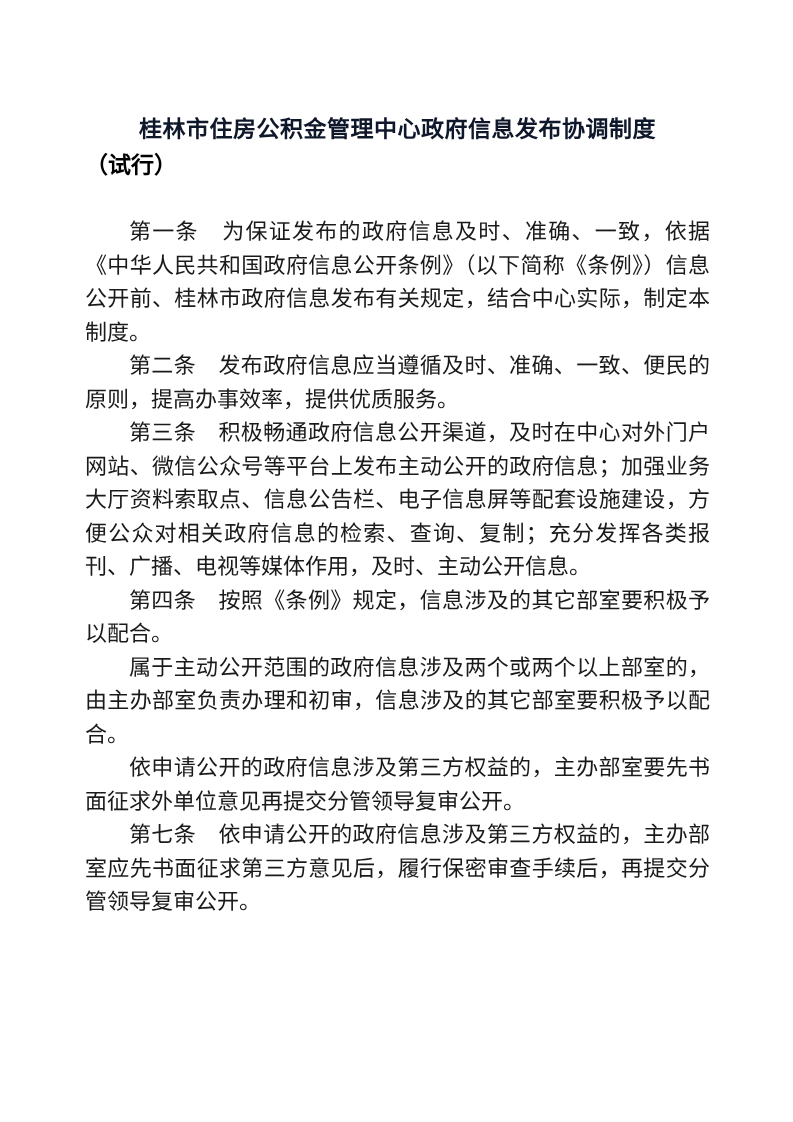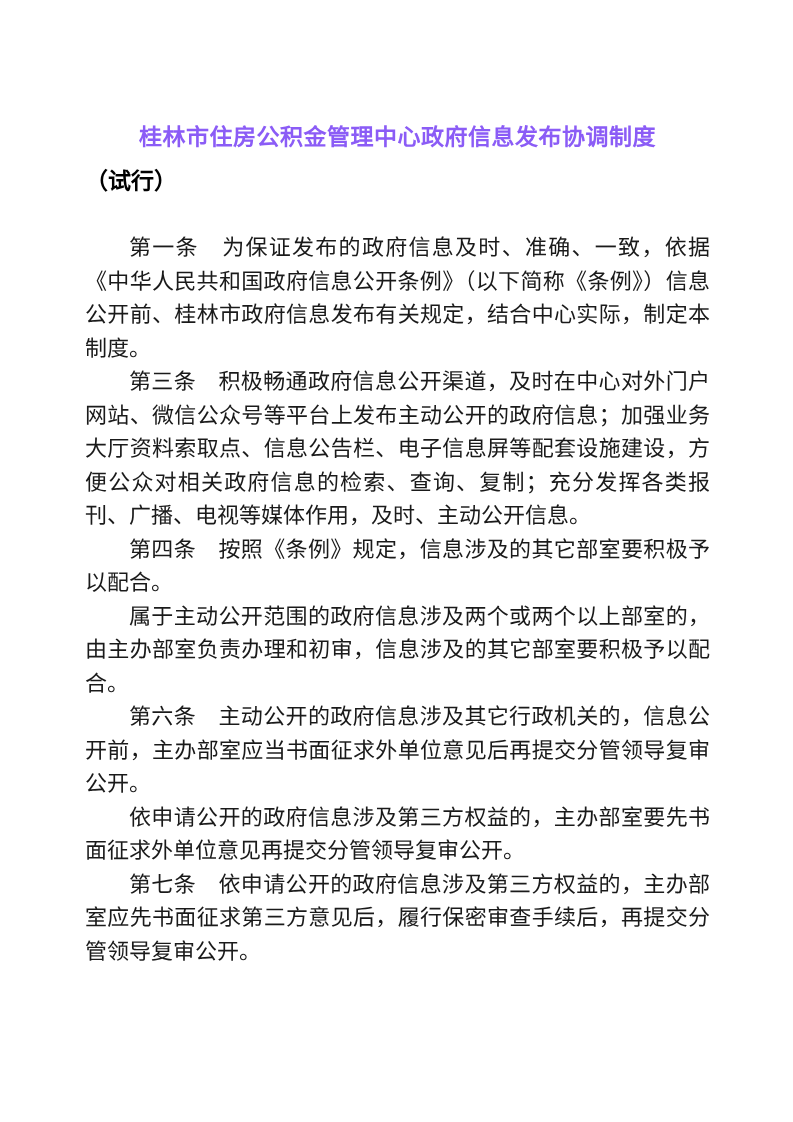--- a/index.html
+++ b/index.html
@@ -12,27 +12,27 @@
     width: 793px;
     height: 1122px;
     background: #ffffff;
     box-sizing: border-box;
     padding: 112px 83px 0 85px;
     overflow: hidden;
     color: #161616;
     font-family: "Liberation Serif", "DejaVu Serif", serif;
   }
   .title {
-    margin: 8px;
+    margin: 0;
     padding: 0;
     font-size: 23px;
     line-height: 36px;
     font-weight: 700;
     text-align: center;
-    color: #8b5cf6;
+    color: #0f172a;
     letter-spacing: 0.5px;
   }
   .subtitle {
     margin: 0;
     padding: 0;
     font-size: 23px;
     line-height: 36px;
     font-weight: 700;
     text-align: left;
     color: #000000;
@@ -53,20 +53,20 @@
   }
 </style>
 </head>
 <body>
 
 <div class="page">
   <h1 class="title">桂林市住房公积金管理中心政府信息发布协调制度</h1>
   <h2 class="subtitle">（试行）</h2>
   <div class="content">
     <p>第一条　为保证发布的政府信息及时、准确、一致，依据《中华人民共和国政府信息公开条例》（以下简称《条例》）信息公开前、桂林市政府信息发布有关规定，结合中心实际，制定本制度。</p>
+    <p>第二条　发布政府信息应当遵循及时、准确、一致、便民的原则，提高办事效率，提供优质服务。</p>
     <p>第三条　积极畅通政府信息公开渠道，及时在中心对外门户网站、微信公众号等平台上发布主动公开的政府信息；加强业务大厅资料索取点、信息公告栏、电子信息屏等配套设施建设，方便公众对相关政府信息的检索、查询、复制；充分发挥各类报刊、广播、电视等媒体作用，及时、主动公开信息。</p>
     <p>第四条　按照《条例》规定，信息涉及的其它部室要积极予以配合。</p>
     <p>属于主动公开范围的政府信息涉及两个或两个以上部室的，由主办部室负责办理和初审，信息涉及的其它部室要积极予以配合。</p>
-    <p>第六条　主动公开的政府信息涉及其它行政机关的，信息公开前，主办部室应当书面征求外单位意见后再提交分管领导复审公开。</p>
     <p>依申请公开的政府信息涉及第三方权益的，主办部室要先书面征求外单位意见再提交分管领导复审公开。</p>
     <p>第七条　依申请公开的政府信息涉及第三方权益的，主办部室应先书面征求第三方意见后，履行保密审查手续后，再提交分管领导复审公开。</p>
   </div>
 </div>
 
 </body></html>

